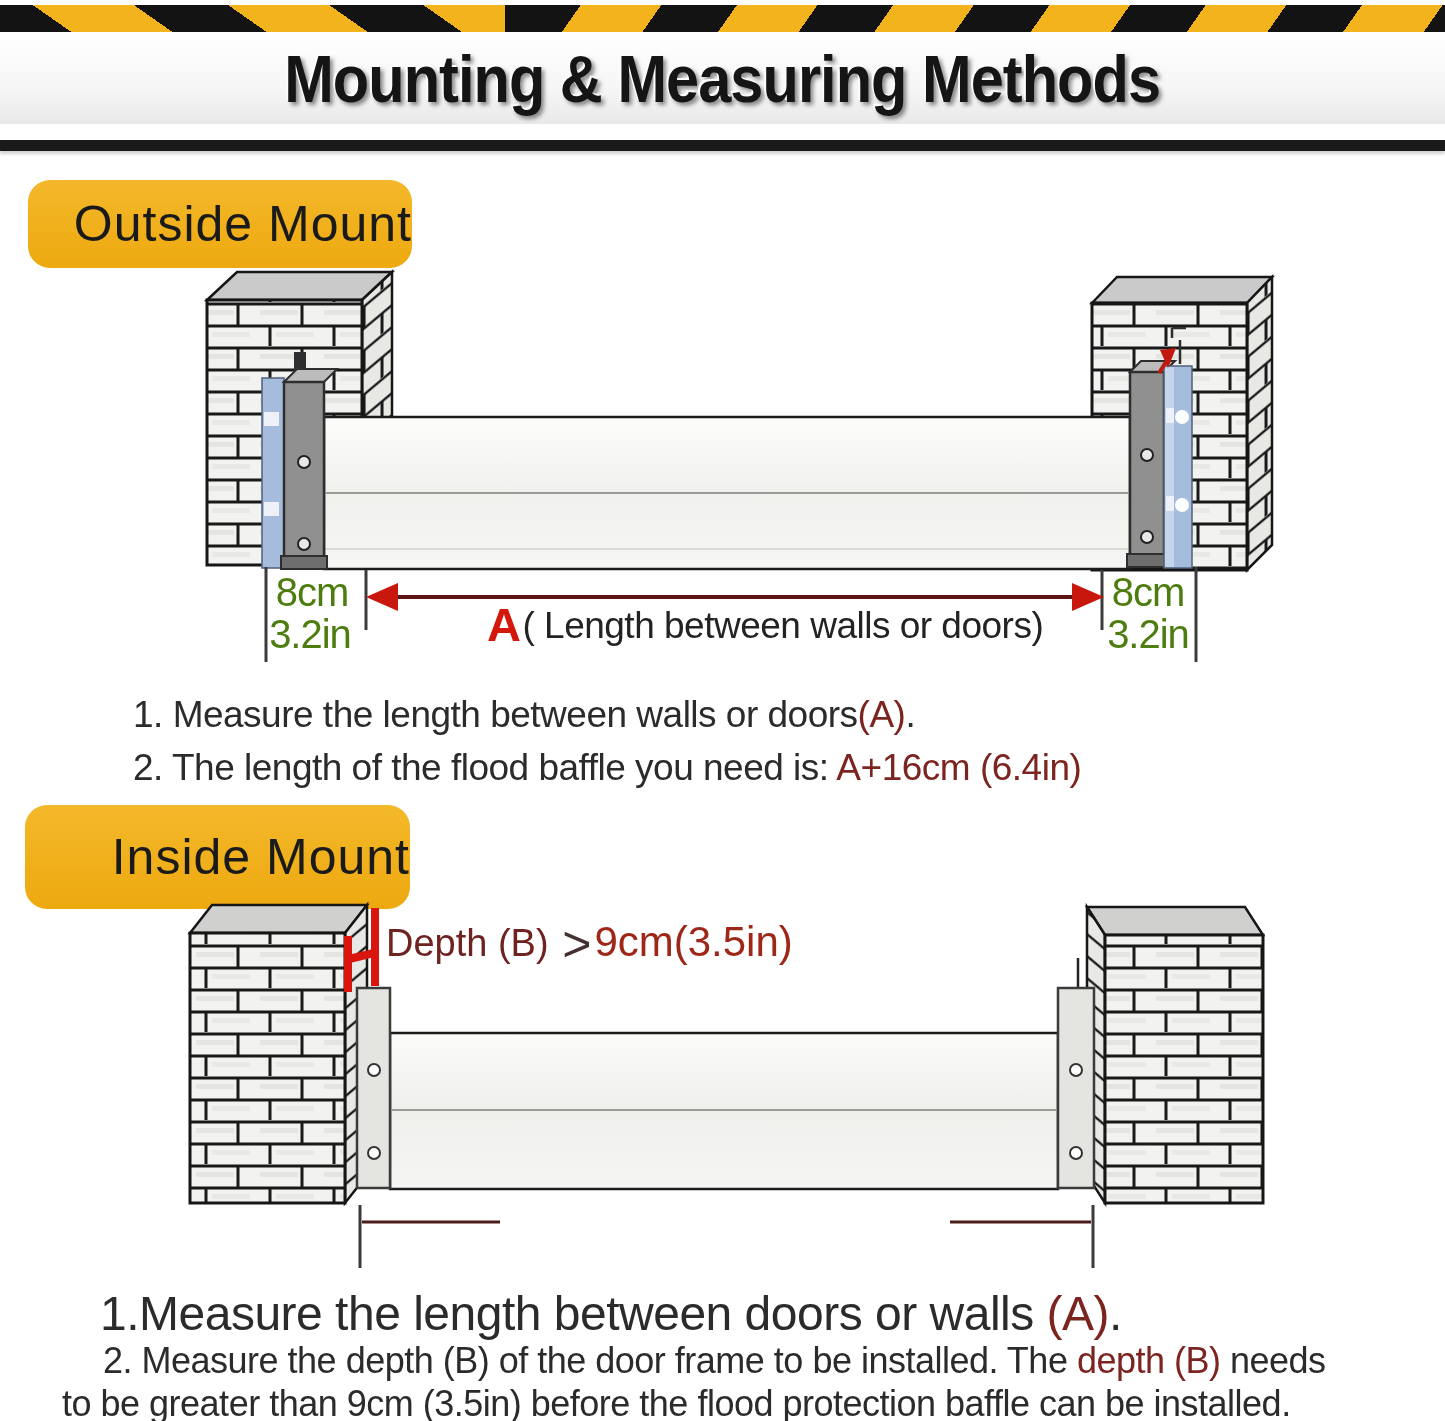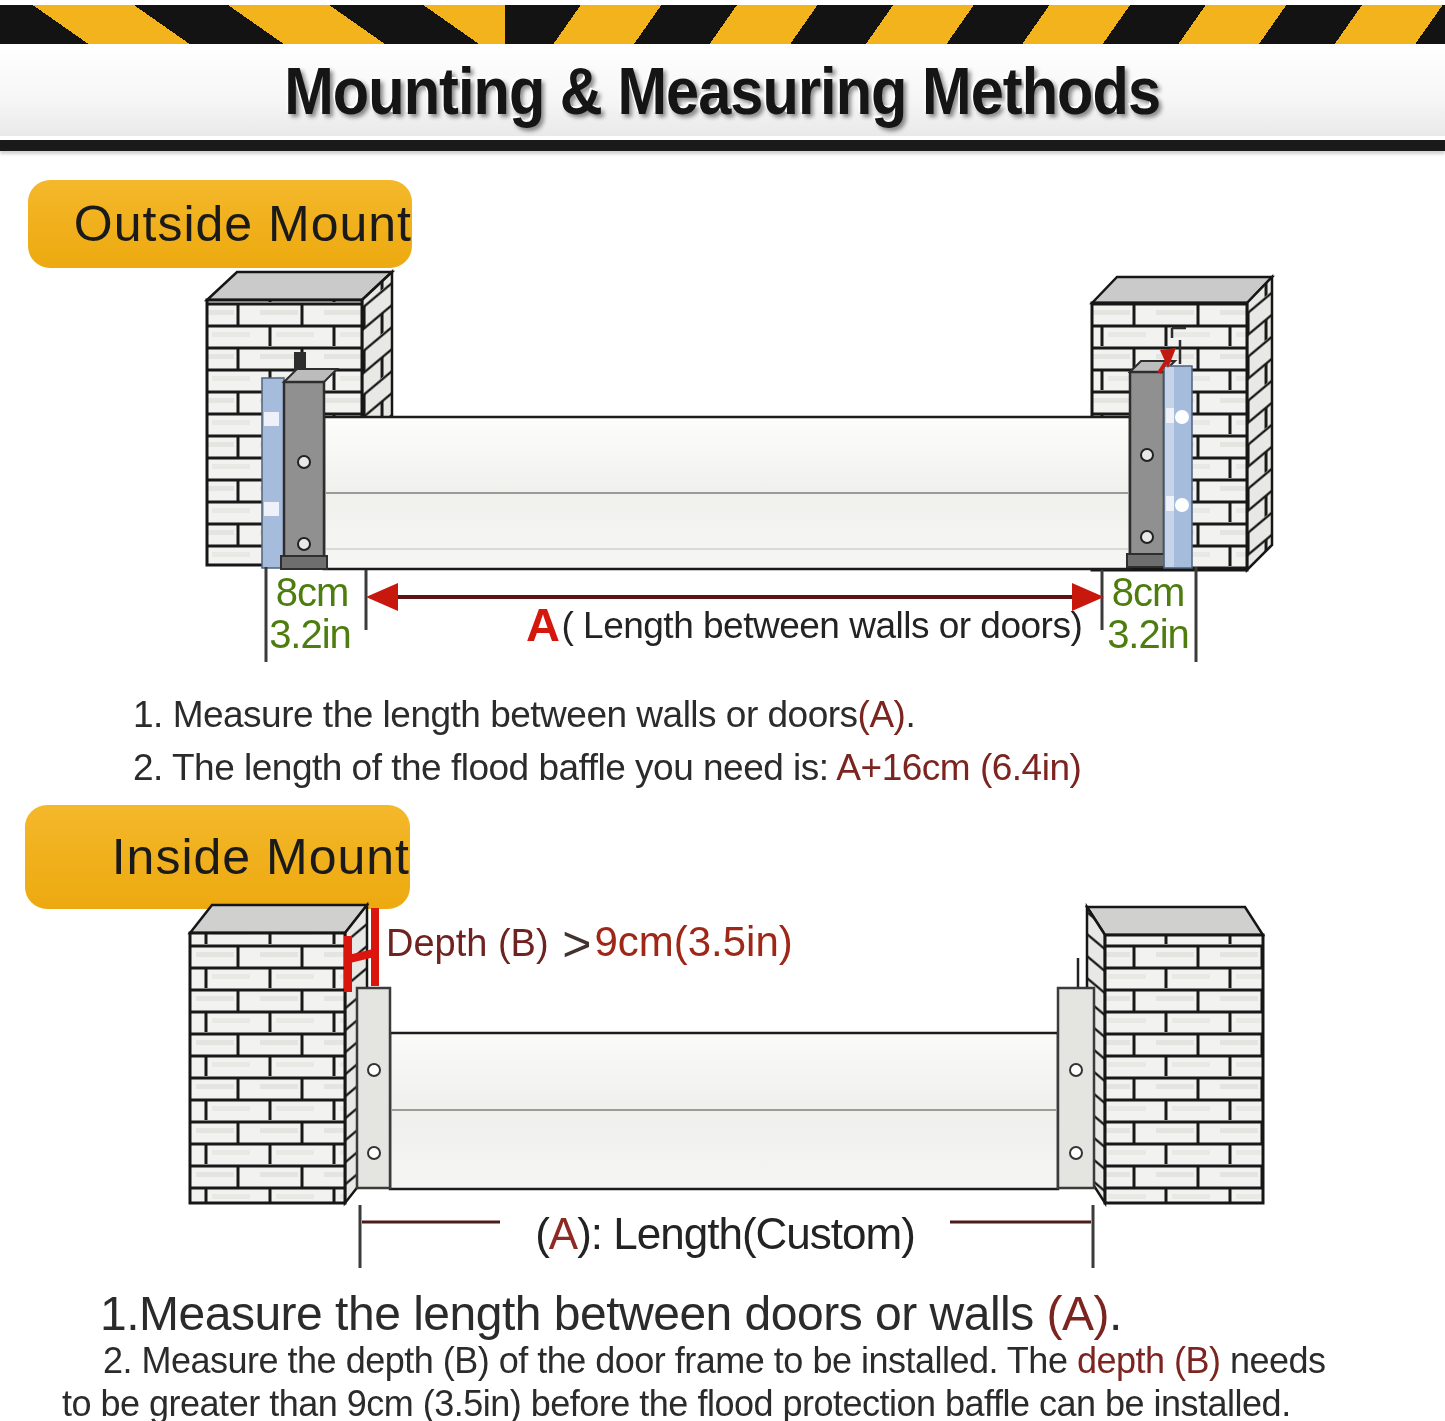--- a/index.html
+++ b/index.html
@@ -11,21 +11,21 @@
 
   
   .hazard { position:absolute; left:0; top:5px; width:1445px; height:43px; }
   .tape { position:absolute; top:0; height:100%; }
   .tape-left  { left:0; width:505px;
     background:repeating-linear-gradient(35deg,  #131313 0 54px, #f2b31c 54px 112px); }
   .tape-right { left:505px; width:940px;
     background:repeating-linear-gradient(125deg, #131313 0 62px, #f2b31c 62px 128px); }
 
   .title-banner {
-    position:absolute; left:0; top:44px; width:1445px; height:92px;
+    position:absolute; left:0; top:32px; width:1445px; height:92px;
     background:linear-gradient(180deg,#ffffff 0%,#f6f6f6 60%,#e9e9e9 100%);
     display:flex; align-items:center; justify-content:center;
   }
   .page-title {
     margin:0; font-size:62px; font-weight:bold; letter-spacing:-1px; color:#151515;
     transform:scale(0.96,1.08);
     text-shadow:-2px -2px 0 #fcfcfc, 3px 3px 4px rgba(0,0,0,0.45);
     white-space:nowrap;
   }
   .title-underline {
@@ -48,21 +48,21 @@
   #diagram-outside { top:258px; height:420px; }
   #diagram-inside  { top:900px; height:380px; }
 
   
   .dim { position:absolute; font-size:40px; letter-spacing:-1px; color:#4d7c0f; white-space:nowrap; }
   #dim-left-cm  { left:256px;  top:570px; width:112px; text-align:center; }
   #dim-left-in  { left:246px;  top:612px; width:128px; text-align:center; }
   #dim-right-cm { left:1098px; top:570px; width:100px; text-align:center; }
   #dim-right-in { left:1092px; top:612px; width:112px; text-align:center; }
 
-  #arrow-caption { left:487px; top:601px; font-size:37px; letter-spacing:-0.5px; color:#232323; white-space:nowrap;margin-left:39px; }
+  #arrow-caption { left:487px; top:601px; font-size:37px; letter-spacing:-0.5px; color:#232323; white-space:nowrap; }
   .big-a { color:#d5180c; font-weight:bold; font-size:47px; line-height:1; vertical-align:-3px; margin-right:2px; }
 
   .steps { position:absolute; font-size:37px; letter-spacing:-0.5px; color:#2b2b2b; white-space:nowrap; }
   #out-step1 { left:133px; top:694px; }
   #out-step2 { left:133px; top:747px; }
   .maroon  { color:#7c2420; }
   .maroon2 { color:#8e2a24; }
 
   #depth-label { left:386px; top:915px; font-size:38px; white-space:nowrap; }
   .depth-maroon { color:#6f2320; }
@@ -264,23 +264,20 @@
       <line x1="1093" y1="305" x2="1093" y2="368" stroke="#3b3b3b" stroke-width="3"></line>
       <line x1="362" y1="322" x2="500" y2="322" stroke="#4a1d1a" stroke-width="3"></line>
       <line x1="950" y1="322" x2="1091" y2="322" stroke="#4a1d1a" stroke-width="3"></line>
     </g>
   </svg>
 
   <div id="depth-label" class="abs">
     <span class="depth-maroon">Depth (B) </span><span class="depth-gt">&gt;</span><span class="depth-val">9cm(3.5in)</span>
   </div>
 
-  <div id="length-label" class="abs">
-    <span>(</span><span class="maroon2">A</span><span>): Length(Custom)</span>
-  </div>
 
   <div id="in-step1" class="steps">
     <span>1.Measure the length between doors or walls </span><span class="maroon">(A)</span><span>.</span>
   </div>
   <div id="in-step2" class="steps">
     <span>2. Measure the depth (B) of the door frame to be installed. The </span><span class="maroon">depth (B)</span><span> needs</span>
   </div>
   <div id="in-step3" class="steps">to be greater than 9cm (3.5in) before the flood protection baffle can be installed.</div>
 
 </div>

